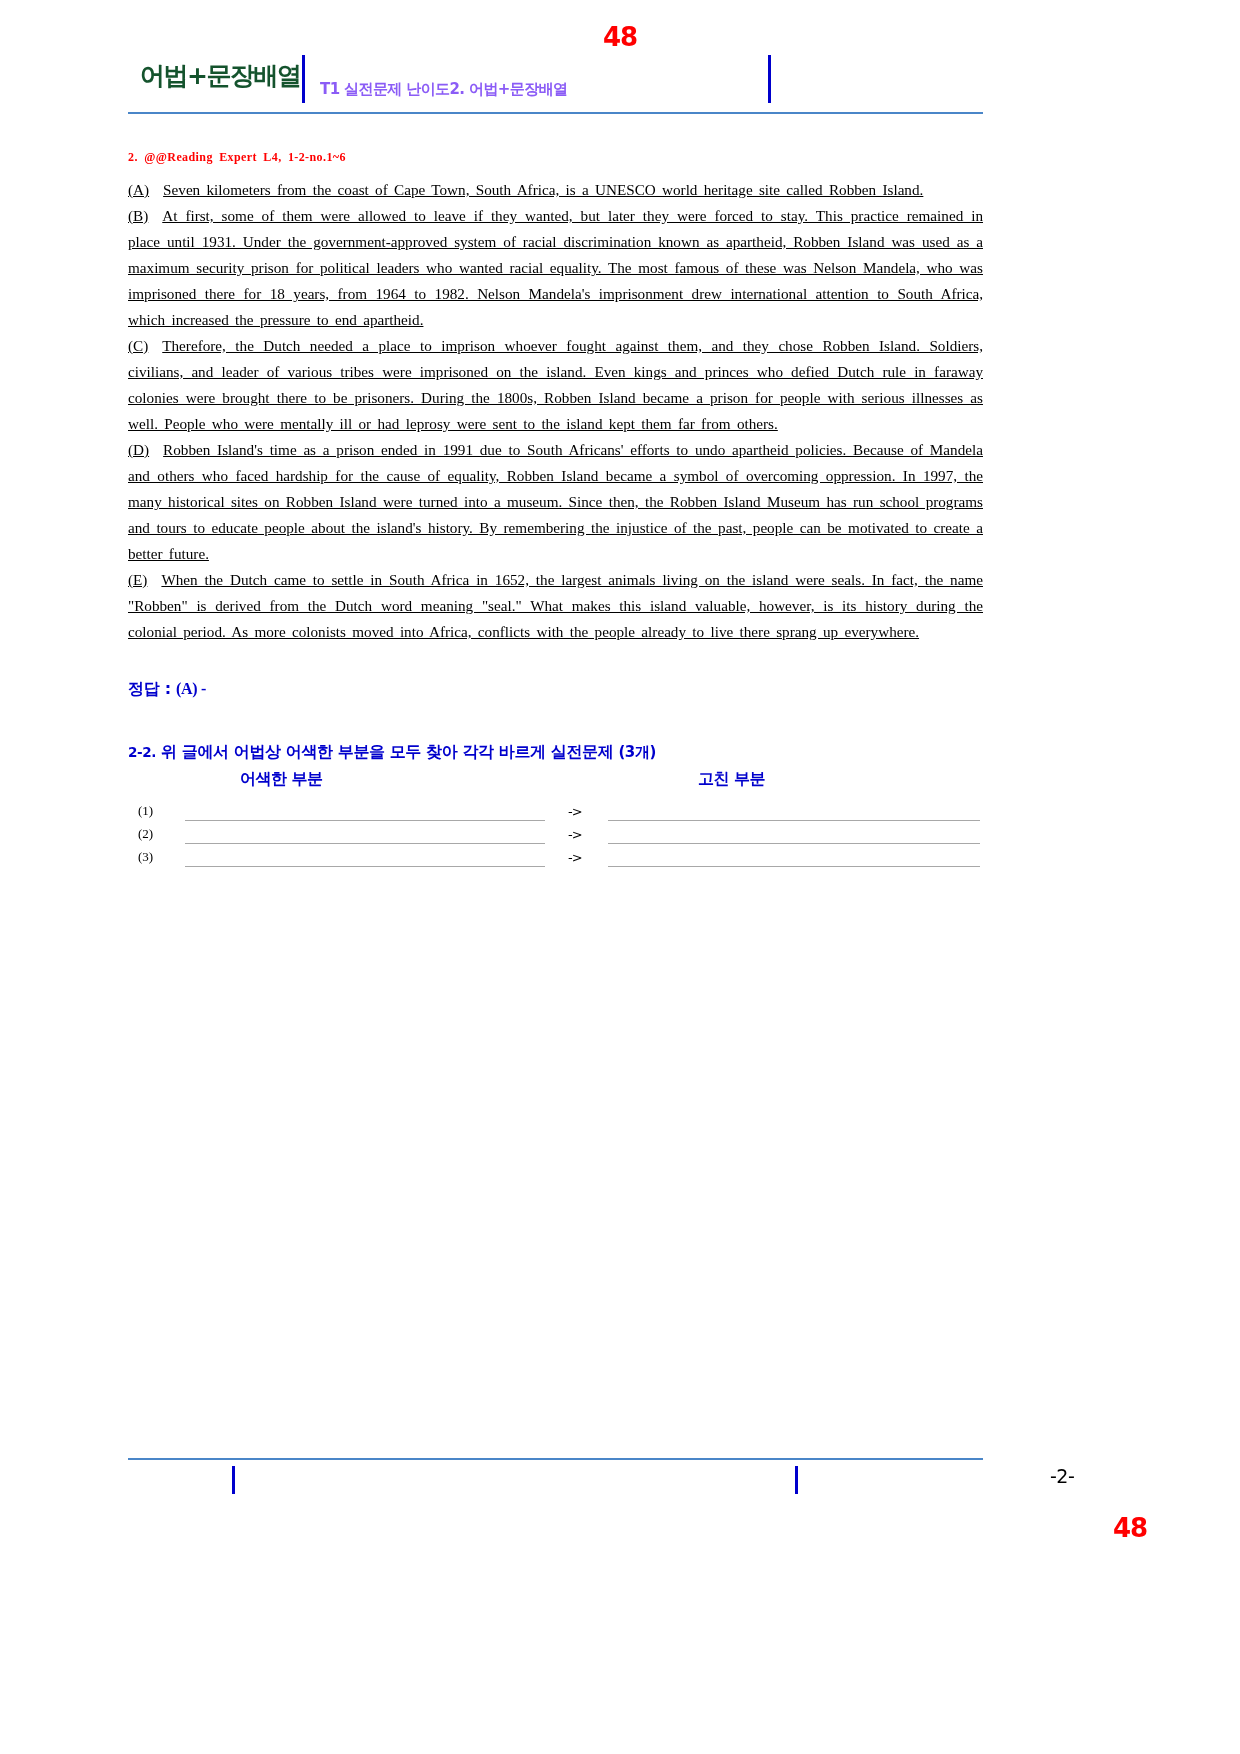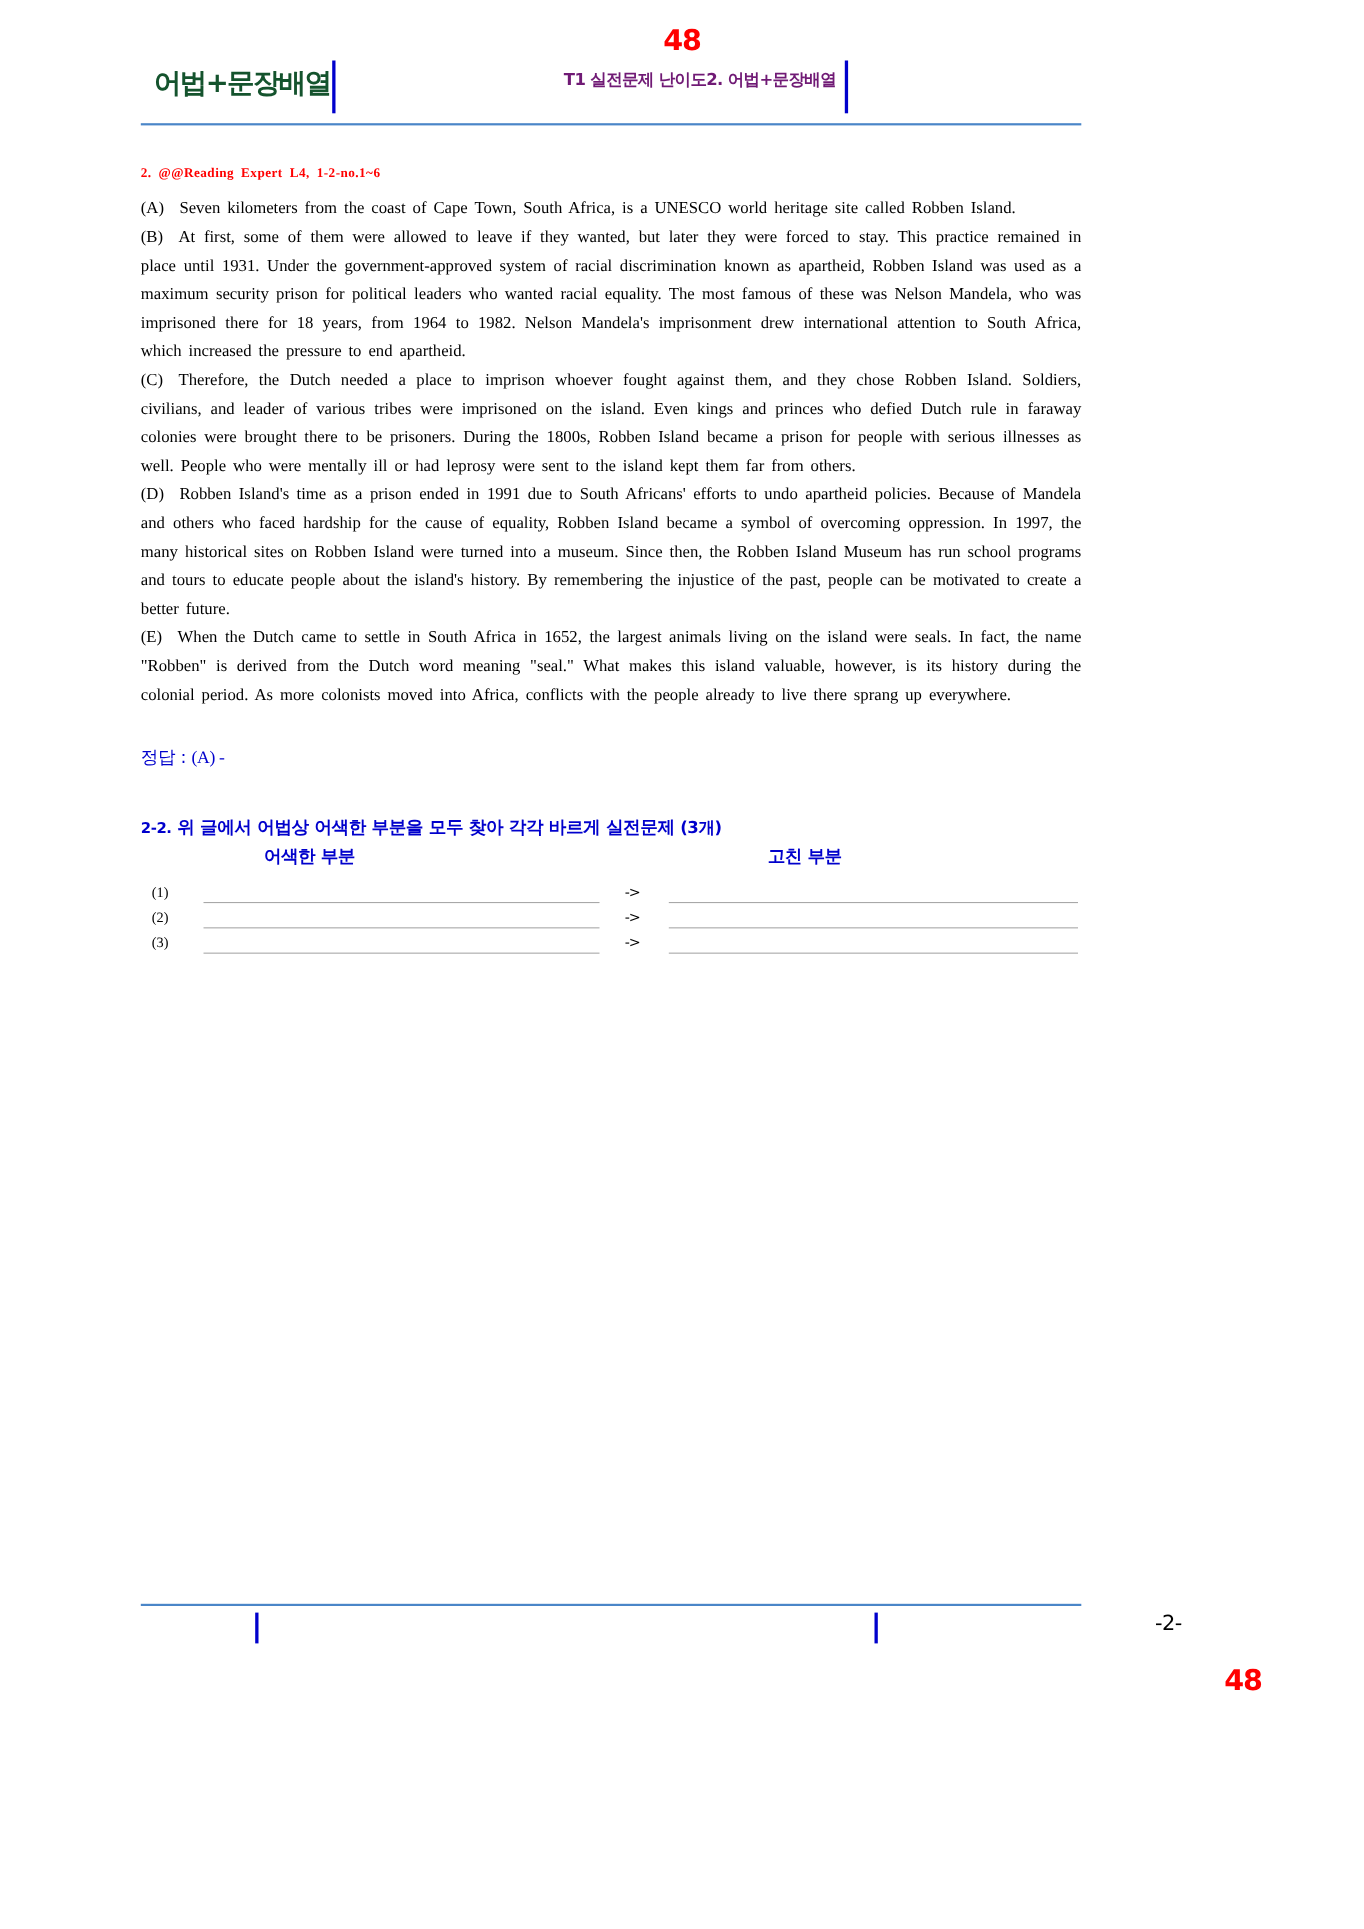--- a/index.html
+++ b/index.html
@@ -65,24 +65,24 @@
     position: absolute;
     left: 638px;
     top: 0px;
     width: 3px;
     height: 48px;
     background: #0000cc;
   }
   .header-center {
     position: absolute;
     left: 190px;
-    top: 5px;
+    top: 22px;
     width: 440px;
-    text-align: right;
-    color: #701a75;
+    text-align: left;
+    color: #8b5cf6;
     font-family: "DejaVu Sans", sans-serif;
     font-weight: bold;
     font-size: 15px;
     line-height: 24px;
     letter-spacing: -0.6px;
     white-space: nowrap;
   }
   .header-hr {
     position: absolute;
     top: 112px;
@@ -109,20 +109,21 @@
     word-spacing: 3px;
   }
 
   .passage {
     font-size: 15.2px;
     line-height: 26px;
     text-align: justify;
     text-justify: inter-word;
     margin: 0;
     word-spacing: 2.5px;
+    text-decoration: underline;
   }
   .passage p {
     margin: 0;
     text-indent: 0;
   }
   .plabel { }
   .gap-sm { display: inline-block; width: 14px; }
 
   
   .question-block {
@@ -143,21 +144,21 @@
   .q-head .paren {
     font-family: "Liberation Serif", serif;
     font-size: 14px;
   }
   .q-head .cnt {
     font-size: 15px;
   }
   .answer-line {
     color: #0000cc;
     font-family: "DejaVu Sans", sans-serif;
-    font-weight: normal;
+    font-weight: bold;
     font-size: 16px;
     margin: 6px 0 0 0;
     letter-spacing: -0.3px;
   }
   .answer-line .ser {
     font-family: "Liberation Serif", serif;
   }
 
   .q2 { margin-top: 42px; }
 

